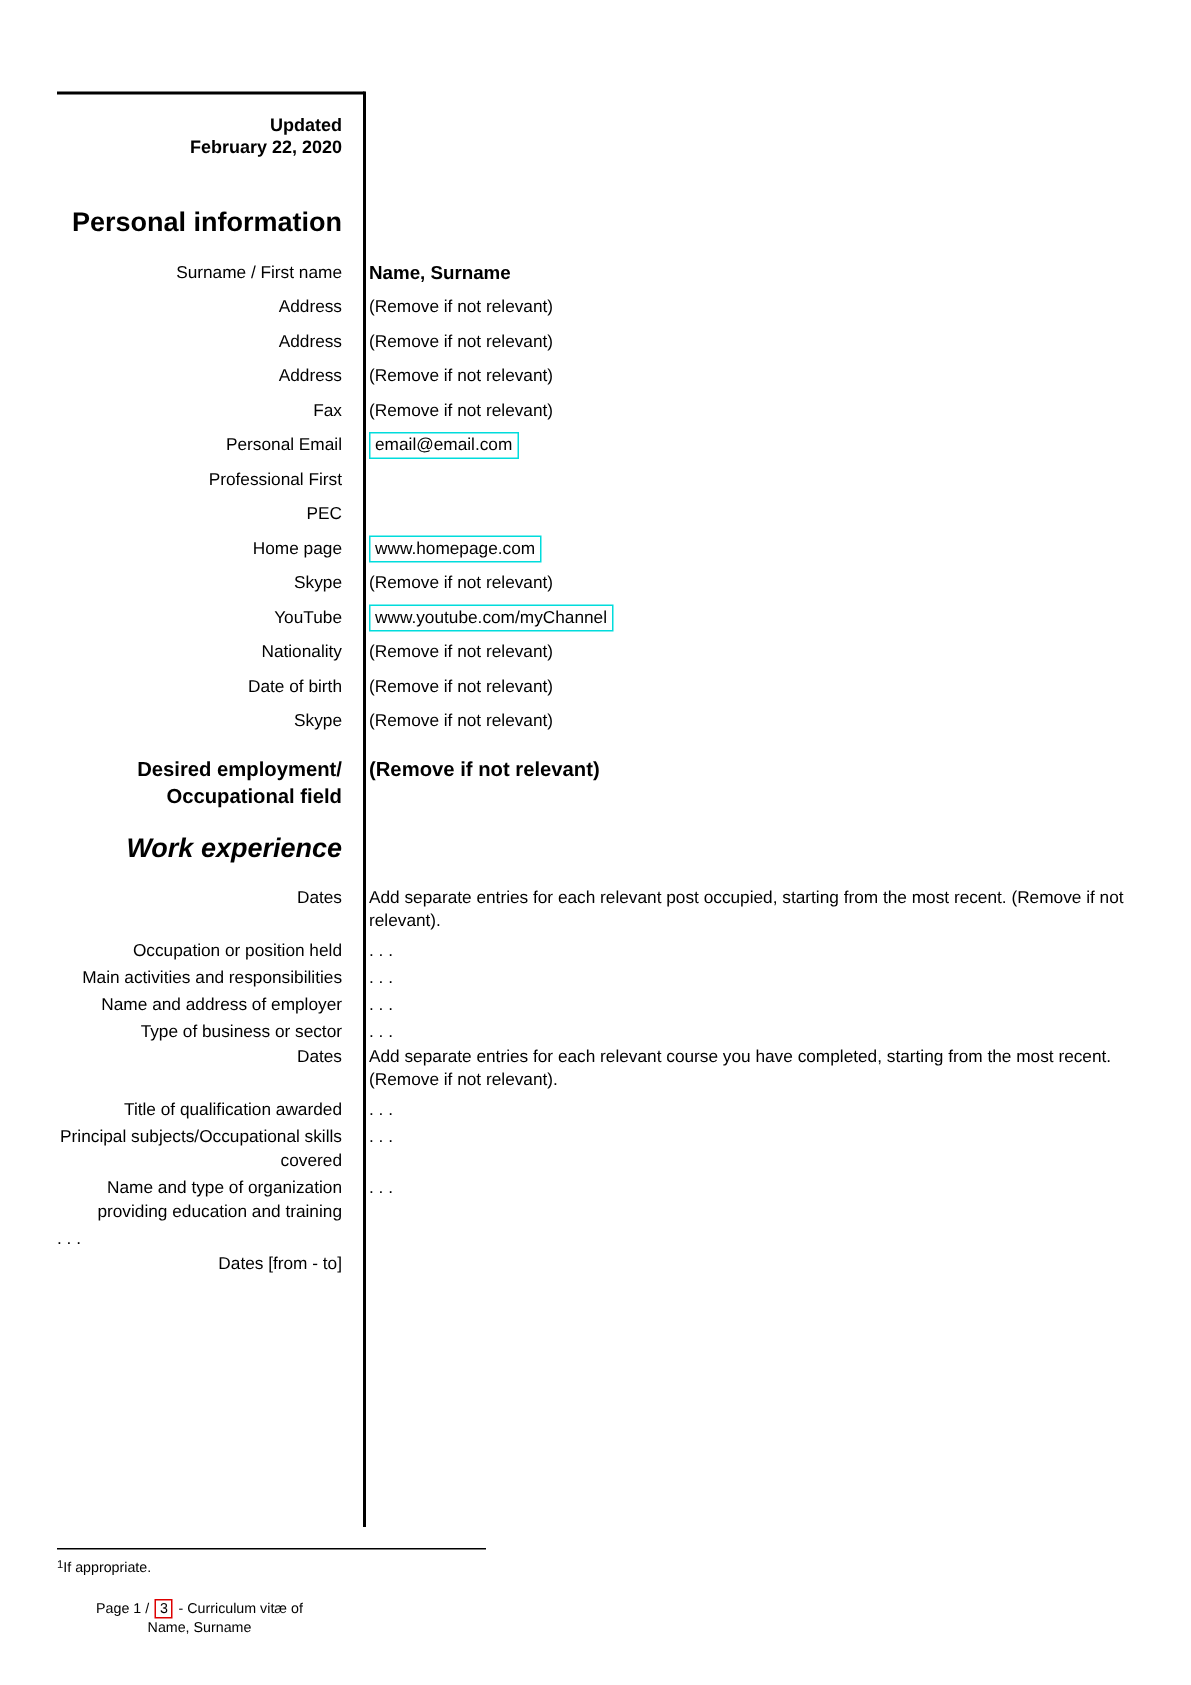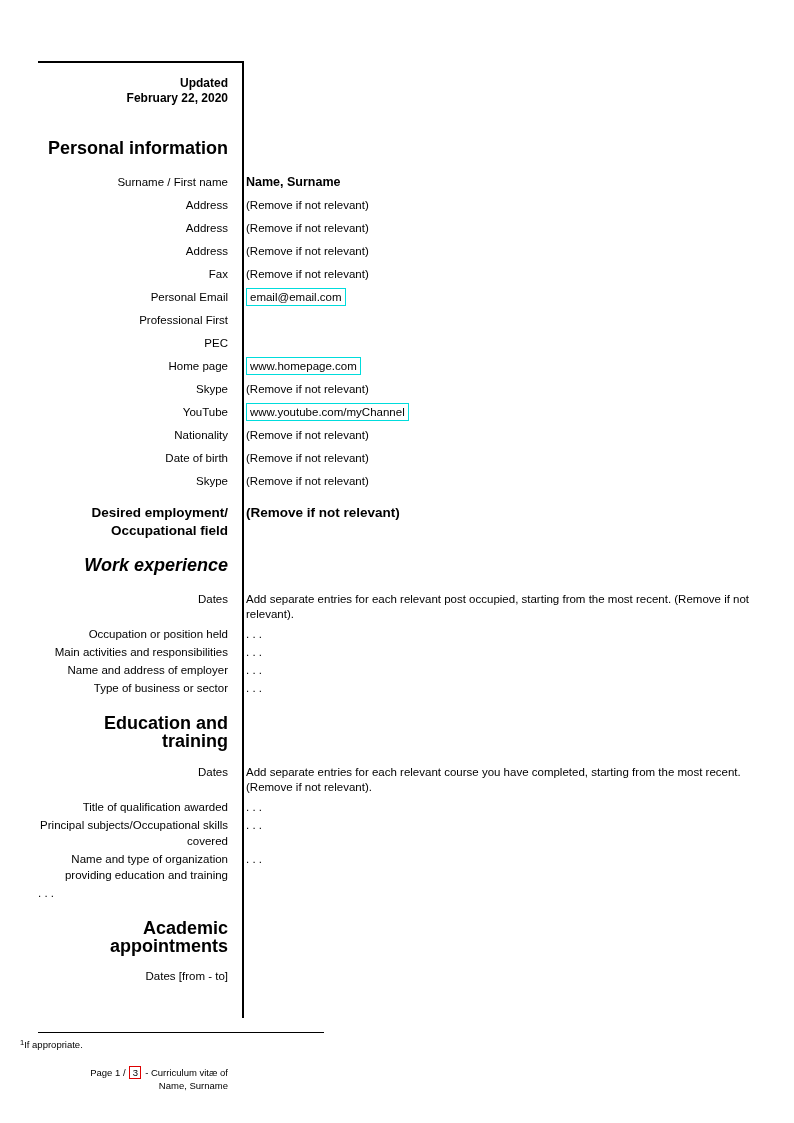--- a/index.html
+++ b/index.html
@@ -64,27 +64,27 @@
   .fnref {
     display: inline-block;
     font-size: 8.5px;
     vertical-align: 4px;
     line-height: 9px;
     border: 1px solid #dd0000;
     padding: 0 1.5px;
     margin-left: 1px;
   }
   .footnote {
-    position: absolute; left: 20px; top: 1037px;
+    position: absolute; left: 38px; top: 1037px;
     font-size: 9.5px; line-height: 12px;
   }
   .footnote sup { font-size: 7.5px; vertical-align: 3px; }
   .footer {
     position: absolute; left: 38px; top: 1066px; width: 190px;
-    text-align: right; font-size: 9.5px; line-height: 13px;
+    text-align: center; font-size: 9.5px; line-height: 13px;
   }
   .redbox {
     display: inline-block;
     border: 1px solid #dd0000;
     padding: 0 2.5px;
     line-height: 11px;
     margin: 0 1px;
   }
 </style>
 </head>
@@ -207,24 +207,20 @@
     <div class="row w-row">
       <div class="cell-label">Name and address of employer</div>
       <div class="cell-value">. . .</div>
     </div>
 
     <div class="row w-row">
       <div class="cell-label">Type of business or sector</div>
       <div class="cell-value">. . .</div>
     </div>
 
-    <div class="row h-row heading-edu">
-      <div class="cell-label">Education and training</div>
-      <div class="cell-value"></div>
-    </div>
 
     <div class="row dates-row">
       <div class="cell-label">Dates</div>
       <div class="cell-value">Add separate entries for each relevant course you have completed, starting from the most recent. (Remove if not relevant).</div>
     </div>
 
     <div class="row w-row">
       <div class="cell-label">Title of qualification awarded</div>
       <div class="cell-value">. . .</div>
     </div>
@@ -236,24 +232,20 @@
 
     <div class="row w-row">
       <div class="cell-label">Name and type of organization providing education and training</div>
       <div class="cell-value">. . .</div>
     </div>
 
     <div class="row w-row">
       <div class="cell-value">. . .</div>
     </div>
 
-    <div class="row h-row heading-acad">
-      <div class="cell-label">Academic appointments</div>
-      <div class="cell-value"></div>
-    </div>
 
     <div class="row dates-row">
       <div class="cell-label">Dates [from - to]</div>
     </div>
 
   </div>
 
   <div class="footnote">
     <sup>1</sup><span>If appropriate.</span>
   </div>

